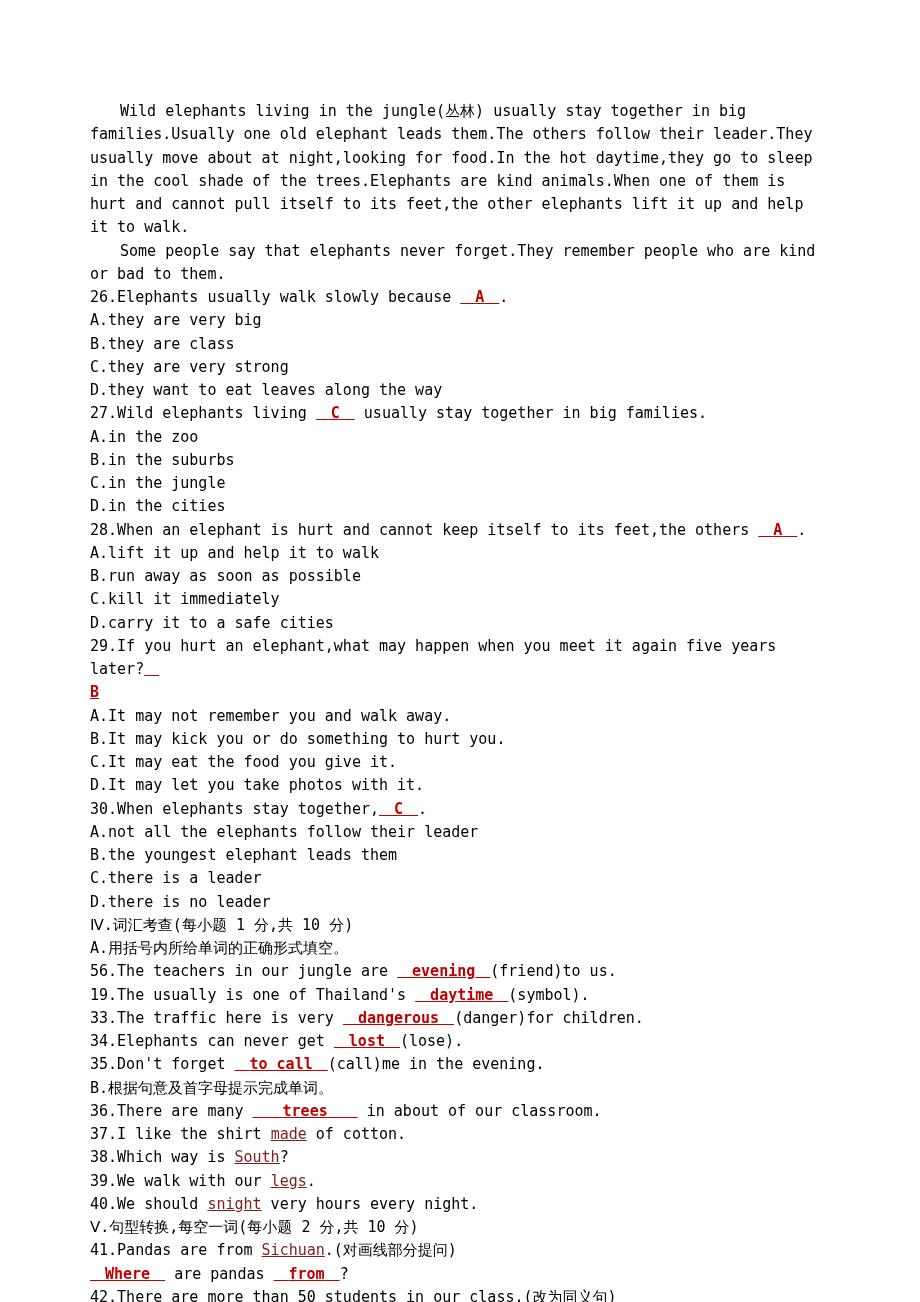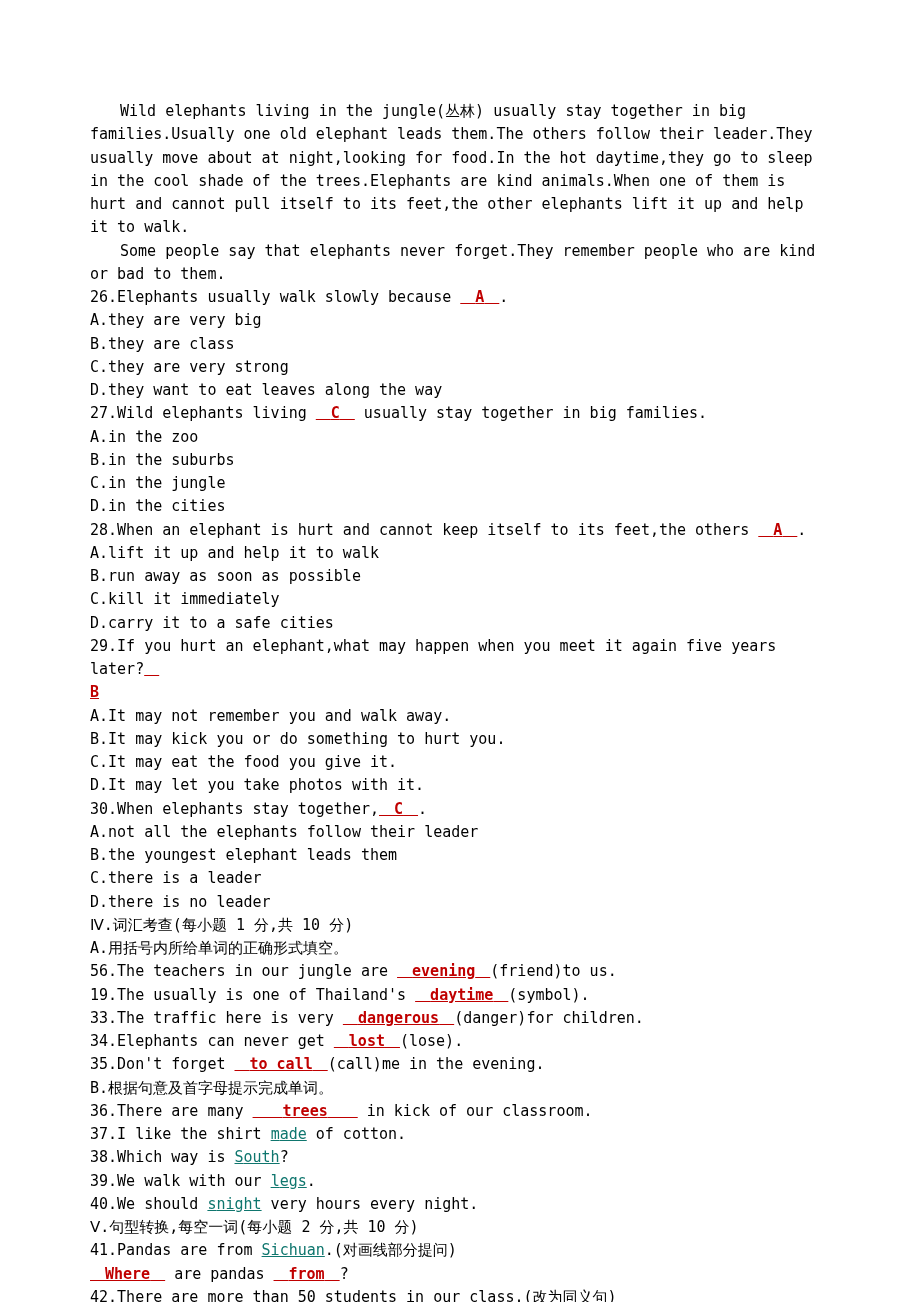--- a/index.html
+++ b/index.html
@@ -10,21 +10,21 @@
   background: #fff;
   margin: 0;
   padding: 100px 90px 60px 90px;
   width: 920px;
   box-sizing: border-box;
 }
 .para { text-indent: 2em; margin: 0; }
 .line { margin: 0; }
 .bold { font-weight: normal; }
 .ans { color: #c00000; font-weight: bold; text-decoration: underline; }
-.ans-plain { color: #0f766e; text-decoration: underline; text-align: right; }
+.ans-plain { color: #7f1d1d; text-decoration: underline; text-align: right; }
 </style>
 </head>
 <body>
 
 <p class="para">Wild elephants living in the jungle(丛林) usually stay together in big families.Usually one old elephant leads them.The others follow their leader.They usually move about at night,looking for food.In the hot daytime,they go to sleep in the cool shade of the trees.Elephants are kind animals.When one of them is hurt and cannot pull itself to its feet,the other elephants lift it up and help it to walk.</p>
 <p class="para">Some people say that elephants never forget.They remember people who are kind or bad to them.</p>
 
 <p class="line"><span class="bold">26.</span><span>Elephants usually walk slowly because </span><span class="ans">　<span>A</span>　</span><span>.</span></p>
 <p class="line">A.they are very big</p>
 <p class="line">B.they are class</p>
@@ -64,21 +64,21 @@
 <p class="line"><span class="bold">19.</span><span>The usually is one of Thailand's </span><span class="ans">　<span>daytime</span>　</span><span>(symbol).</span></p>
 
 <p class="line"><span class="bold">33.</span><span>The traffic here is very </span><span class="ans">　<span>dangerous</span>　</span><span>(danger)for children.</span></p>
 
 <p class="line"><span class="bold">34.</span><span>Elephants can never get </span><span class="ans">　<span>lost</span>　</span><span>(lose).</span></p>
 
 <p class="line"><span class="bold">35.</span><span>Don't forget </span><span class="ans">　<span>to call</span>　</span><span>(call)me in the evening.</span></p>
 
 <p class="line">B.根据句意及首字母提示完成单词。</p>
 
-<p class="line"><span class="bold">36.</span><span>There are many </span><span class="ans">　　<span>trees</span>　　</span><span> in kick of our classroom.</span></p>
+<p class="line"><span class="bold">36.</span><span>There are many </span><span class="ans">　　<span>trees</span>　　</span><span> in about of our classroom.</span></p>
 
 <p class="line"><span class="bold">37.</span><span>I like the shirt </span><span class="ans-plain"><span>m</span><span>ade</span></span><span> of cotton.</span></p>
 
 <p class="line"><span class="bold">38.</span><span>Which way is </span><span class="ans-plain"><span>S</span><span>outh</span></span><span>?</span></p>
 
 <p class="line"><span class="bold">39.</span><span>We walk with our </span><span class="ans-plain"><span>l</span><span>egs</span></span><span>.</span></p>
 
 <p class="line"><span class="bold">40.</span><span>We should </span><span class="ans-plain"><span>s</span><span>night</span></span><span> very hours every night.</span></p>
 
 <p class="line">Ⅴ.句型转换,每空一词(每小题 2 分,共 10 分)</p>

